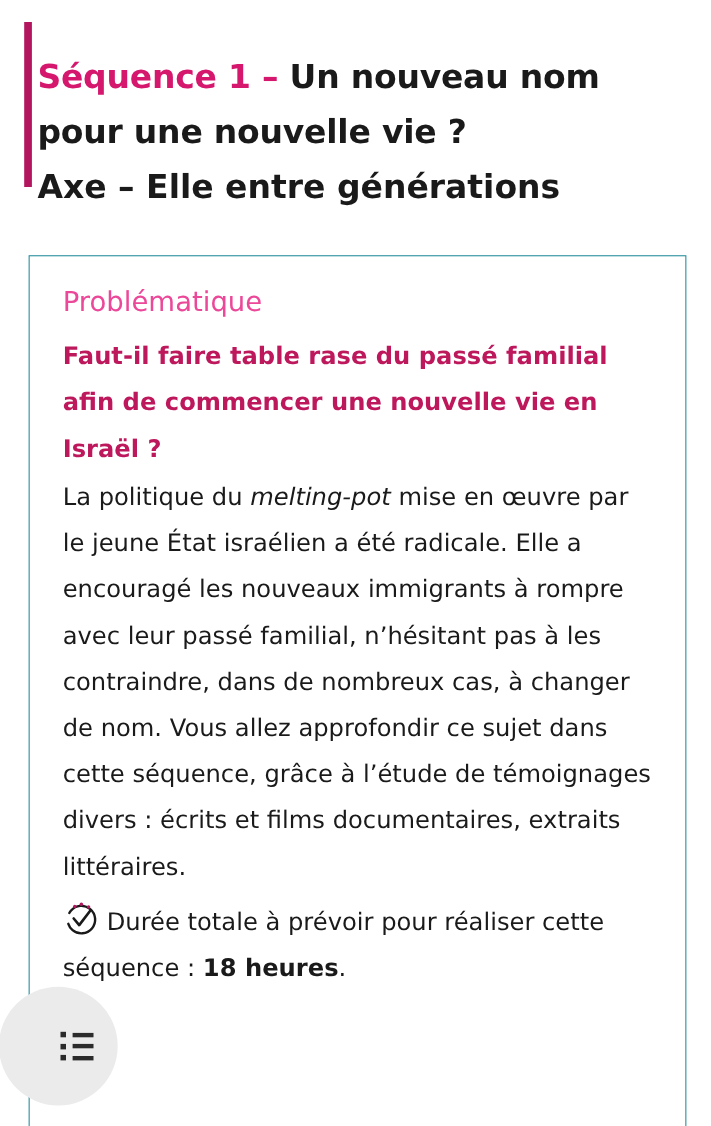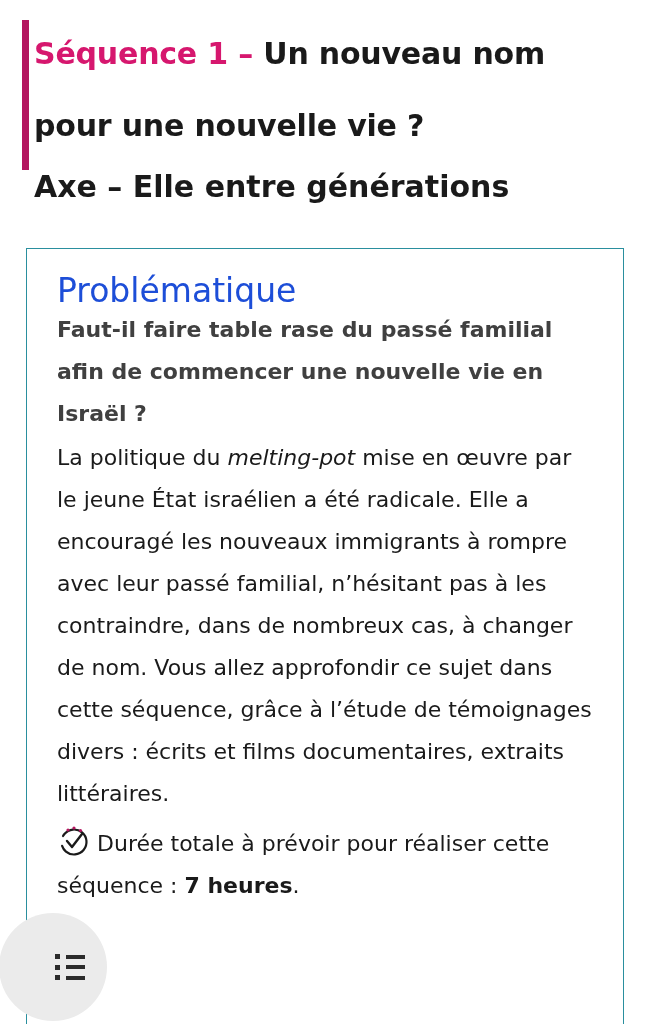--- a/index.html
+++ b/index.html
@@ -28,24 +28,25 @@
   .header-bar {
     position: absolute;
     left: 22px;
     top: 20px;
     width: 7px;
     height: 150px;
     background: #b4155f;
   }
   .header-title {
     font-size: 30px;
-    line-height: 72px;
+    line-height: 50px;
     font-weight: bold;
     color: #1a1a1a;
     letter-spacing: -0.2px;
+    margin-top: 28px;
   }
   .seq-label {
     color: #d6176e;
     font-weight: bold;
   }
   .axis-line {
     font-size: 30px;
     line-height: 50px;
     font-weight: bold;
     color: #1a1a1a;
@@ -61,31 +62,31 @@
     min-height: 830px;
   }
   .card-title {
     font-size: 27px;
     line-height: 34px;
     color: #1a1a1a;
     font-weight: normal;
     margin: 0 0 16px 0;
   }
   .card-subtitle {
-    font-size: 33px;
+    font-size: 25px;
     line-height: 32px;
-    color: #1d4ed8;
+    color: #ec4899;
     font-weight: normal;
-    margin: 0 0 2px 0;
+    margin: 0 0 13px 0;
   }
   .problematique {
     font-size: 22px;
     line-height: 42px;
     font-weight: bold;
-    color: #404040;
+    color: #be185d;
     margin: 0 0 2px 0;
   }
   .body-text {
     font-size: 22px;
     line-height: 42px;
     color: #1a1a1a;
     margin: 0;
   }
   .body-text em { font-style: italic; }
   .duration-line {
@@ -158,21 +159,21 @@
   <div class="card">
     <div class="card-subtitle">Problématique</div>
     <p class="problematique">Faut-il faire table rase du passé familial afin de commencer une nouvelle vie en Israël ?</p>
     <p class="body-text"><span>La politique du </span><em>melting-pot</em><span> mise en œuvre par le jeune État israélien a été radicale. Elle a encouragé les nouveaux immigrants à rompre avec leur passé familial, n’hésitant pas à les contraindre, dans de nombreux cas, à changer de nom. Vous allez approfondir ce sujet dans cette séquence, grâce à l’étude de témoignages divers : écrits et films documentaires, extraits littéraires.</span></p>
     <p class="duration-line"><span class="clock-icon"><svg width="34" height="34" viewBox="0 0 34 34" aria-hidden="true">
             <circle cx="17" cy="18" r="12.5" fill="none" stroke="#1a1a1a" stroke-width="2.2" stroke-dasharray="46 10" stroke-linecap="round" transform="rotate(-50 17 18)"></circle>
             <circle cx="11" cy="6" r="1.6" fill="#b4155f"></circle>
             <circle cx="17" cy="4" r="1.6" fill="#b4155f"></circle>
             <circle cx="23.5" cy="6.5" r="1.6" fill="#b4155f"></circle>
             <polyline points="10,17 15,23 25,10" fill="none" stroke="#1a1a1a" stroke-width="2.4" stroke-linecap="round" stroke-linejoin="round"></polyline>
-          </svg></span><span>Durée totale à prévoir pour réaliser cette séquence : </span><b>7 heures</b><span>.</span></p>
+          </svg></span><span>Durée totale à prévoir pour réaliser cette séquence : </span><b>18 heures</b><span>.</span></p>
 
     <div class="fab">
       <div class="fab-lines">
         <div class="fab-row">
             <span class="fab-dot"></span>
             <span class="fab-dash"></span>
           </div>
         <div class="fab-row">
             <span class="fab-dot"></span>
             <span class="fab-dash"></span>

